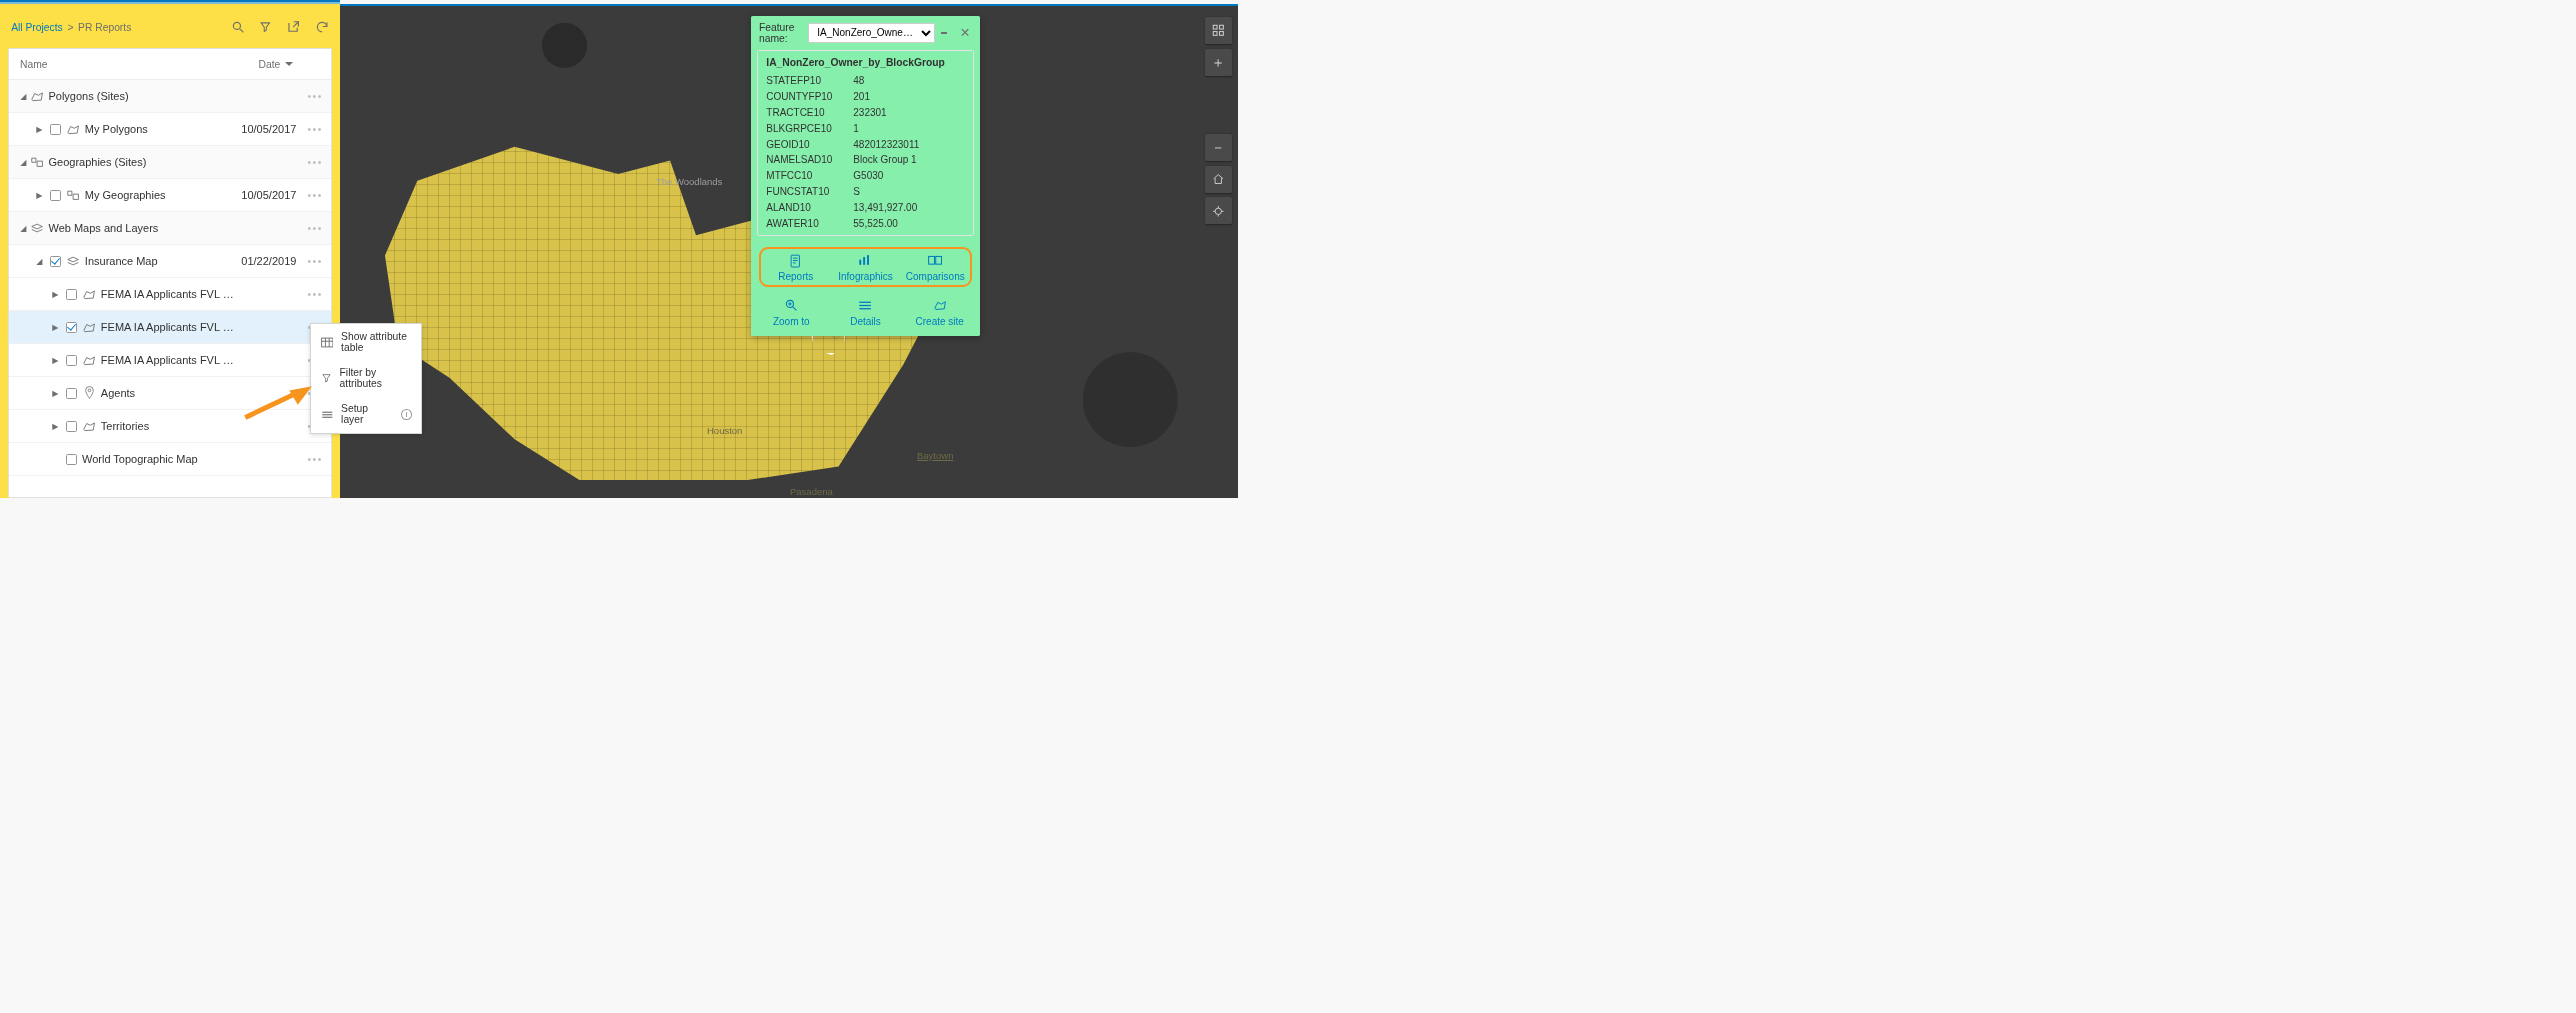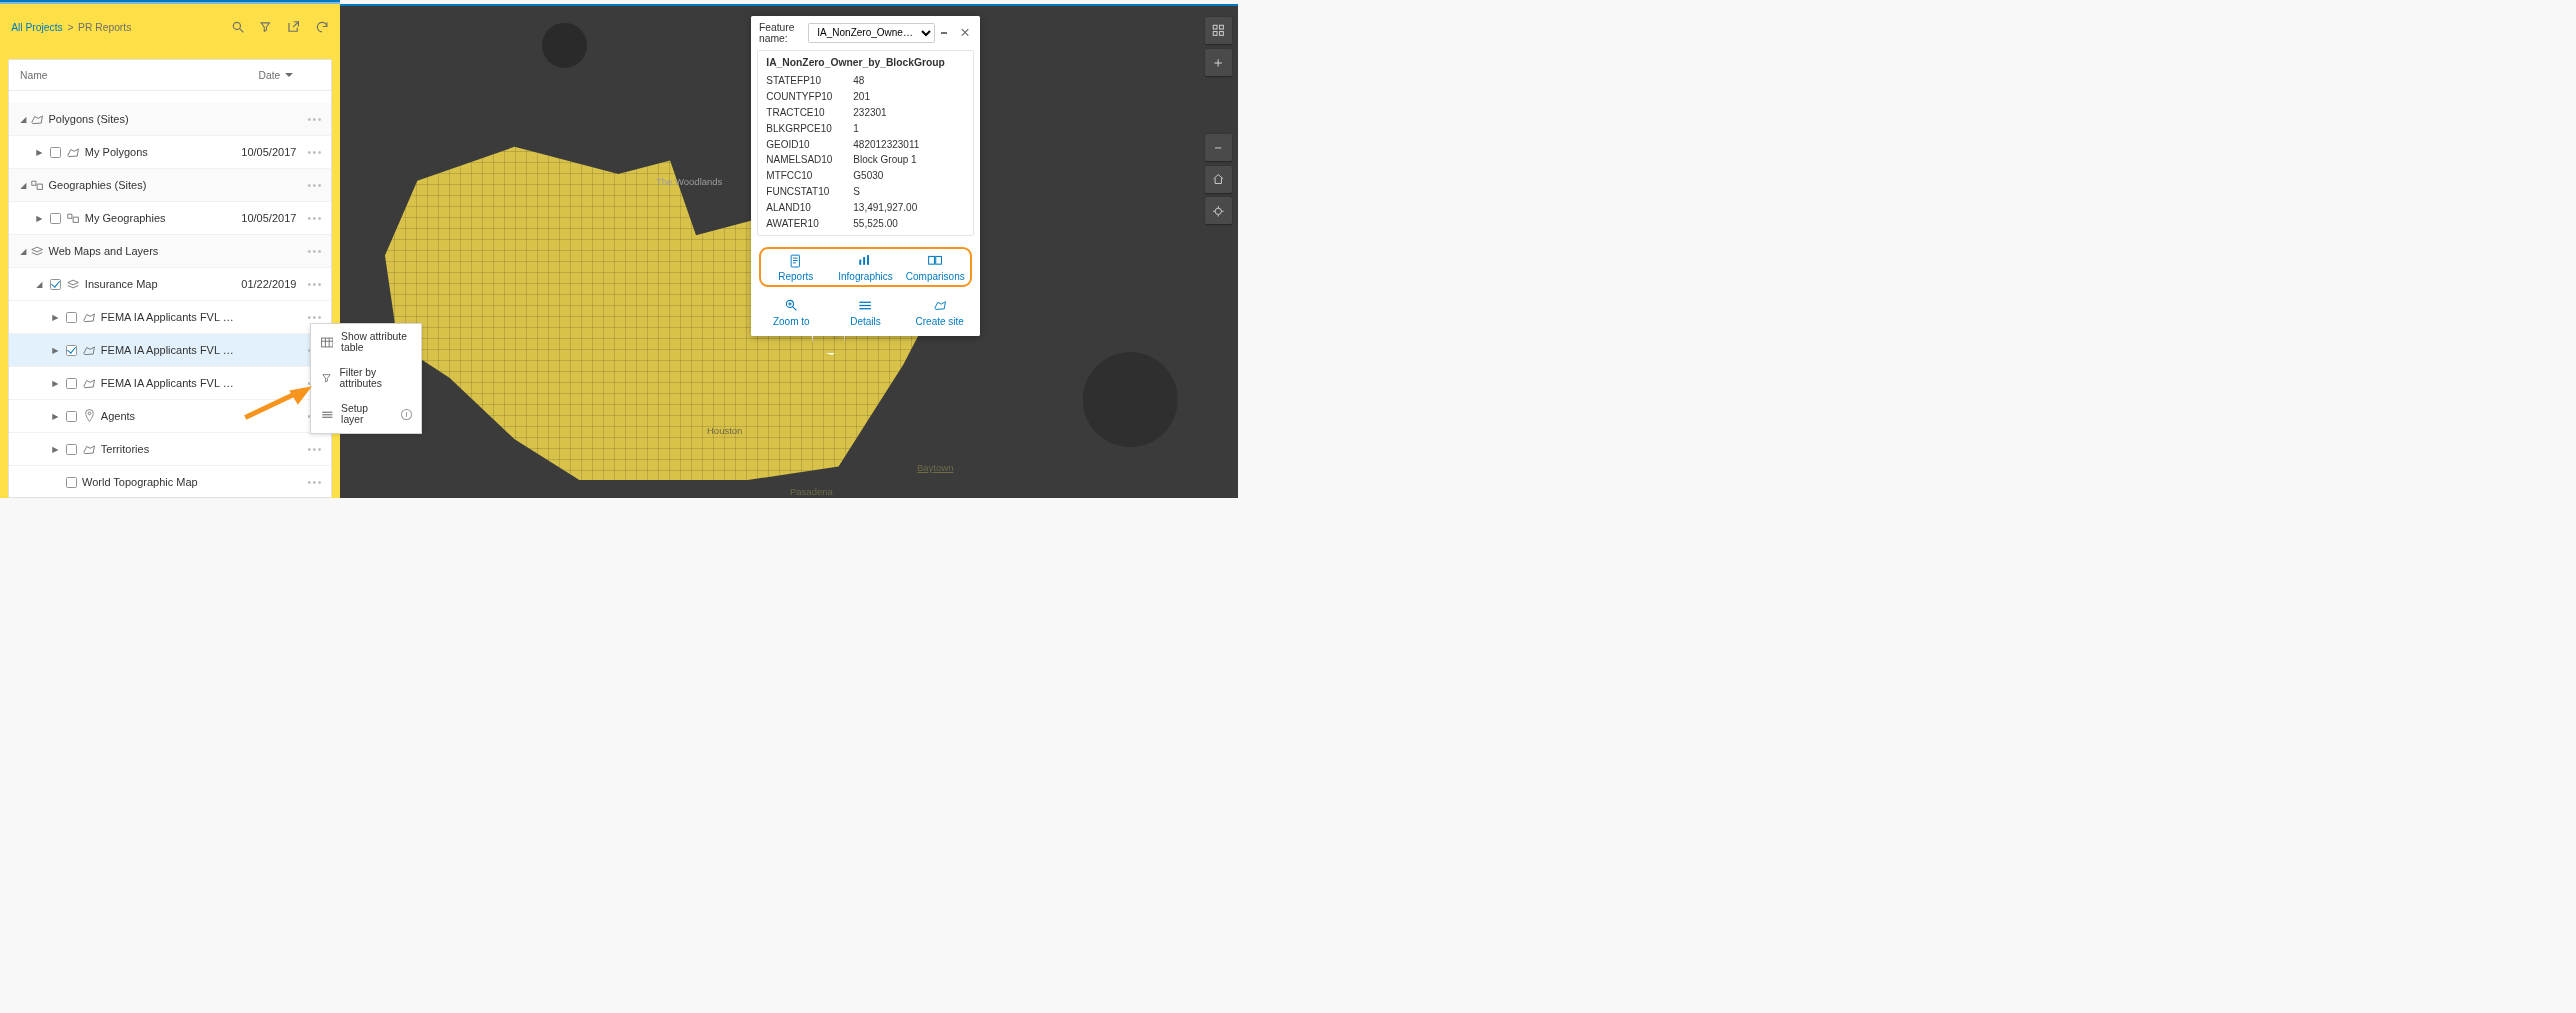--- a/index.html
+++ b/index.html
@@ -31,28 +31,27 @@
   padding: 8px 8px 0 8px;
 }
 .breadcrumb { display:flex; align-items:center; height: 30px; gap:4.7px; padding: 0 3.2px;}
 .breadcrumb a { color: #0079c1; text-decoration:none; }
 .breadcrumb .sep { color:#6e6e6e; }
 .breadcrumb .curr { color:#6e6e6e; }
 .bc-tools { margin-left:auto; display:flex; gap:14.2px; color:#6e6e6e; }
 .bc-tools span { cursor:pointer; }
 
 .list-card {
-  margin-top:17px;
+  margin-top:6px;
   border:0.8px solid #e0e0e0;
   border-radius:1.6px;
   background:#fff;
   flex:1;
   display:flex; flex-direction:column;
   overflow:hidden;
-  gap:12px;
 }
 .list-head {
   display:flex; align-items:center;
   padding: 9.5px 11px;
   border-bottom:0.8px solid #ececec;
   color:#6e6e6e;
 }
 .list-head .date-col { margin-left:auto; display:flex; align-items:center; gap:4.7px; margin-right:27px;}
 .sort-caret { width:0;height:0;border-left:4px solid transparent;border-right:4px solid transparent;border-top:4.7px solid #6e6e6e; }
 
@@ -138,21 +137,21 @@
   width:27px; height:27px; background:#4a4a4a; color:#cfcfcf;
   display:flex; align-items:center; justify-content:center; border-radius:1.6px; cursor:pointer;
   font-size:14.2px; box-shadow:0 0.8px 1.6px rgba(0,0,0,.4);
 }
 
 
 .popup {
   position:absolute;
   left: 411px; top: 9.5px;
   width: 229px;
-  background:#ffffff;
+  background:#86efac;
   box-shadow:0 1.6px 6.3px rgba(0,0,0,.28);
   border-radius:1.6px;
   z-index:10;
 }
 .popup-tail-extra {
   position:absolute; left:484px; top:314px; z-index:4;
   width:0;height:0;
   border-left:12.6px solid transparent; border-right:12.6px solid transparent;
   border-top:17.4px solid #fff;
   filter: drop-shadow(0 1.6px 1.6px rgba(0,0,0,.25));
@@ -393,21 +392,21 @@
 
   <div class="map-area">
     <div class="map-bg"></div>
     <div class="map-zone">
         <div class="map-grid"></div>
       </div>
     <div class="sel-feature"></div>
 
     <span class="map-label" style="left:316px; top:170px;">The Woodlands</span>
     <span class="map-label" style="left:367px; top:419px; color:#6f6a47;">Houston</span>
-    <span class="map-label" style="left:577px; top:456px; color:#6f6a47;text-decoration:underline;">Baytown</span>
+    <span class="map-label" style="left:577px; top:444px; color:#6f6a47;text-decoration:underline;">Baytown</span>
     <span class="map-label" style="left:450px; top:480px; color:#6f6a47;">Pasadena</span>
 
     <div class="popup-tail-extra"></div>
 
     <div class="popup">
       <div class="popup-hdr">
         <span class="lbl">Feature name:</span>
         <select>
           <option>IA_NonZero_Owne…</option>
         </select>

